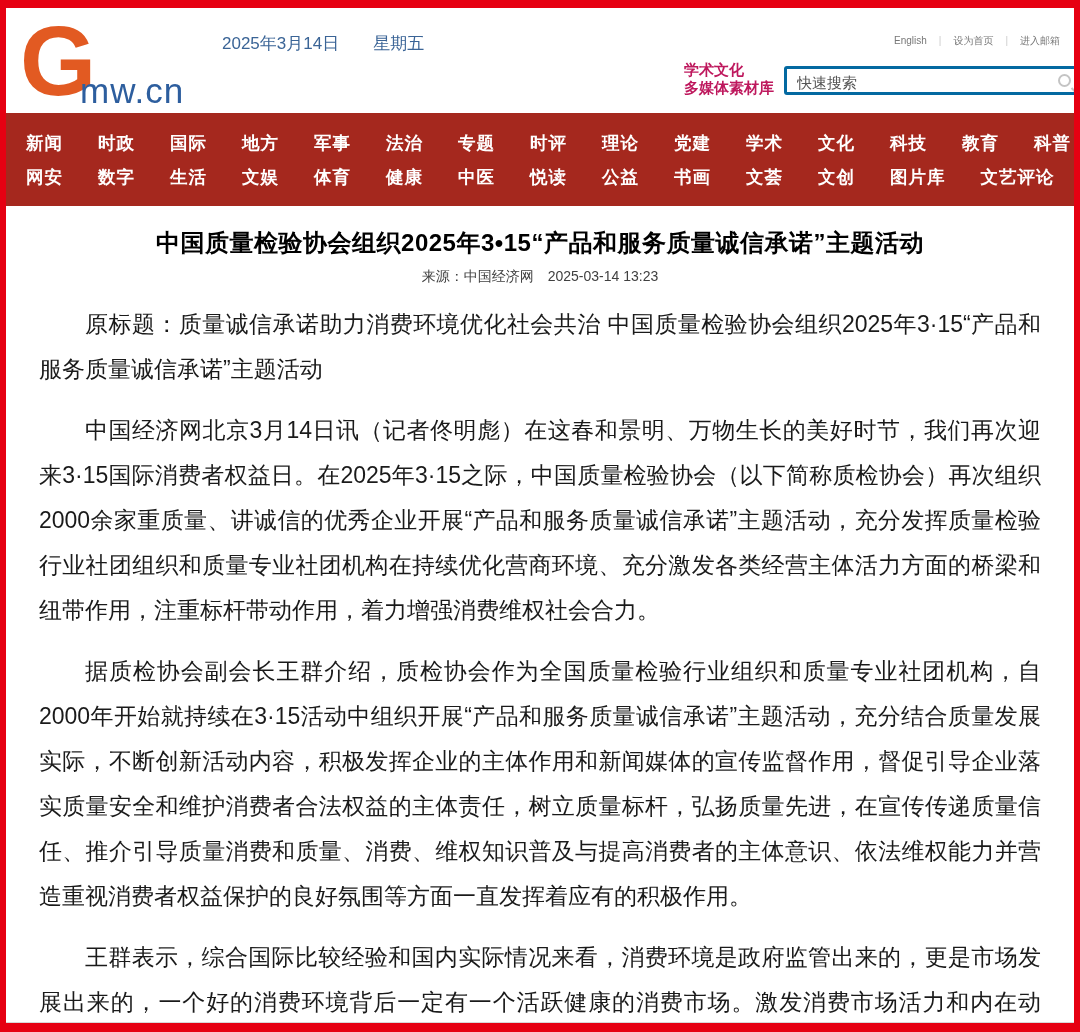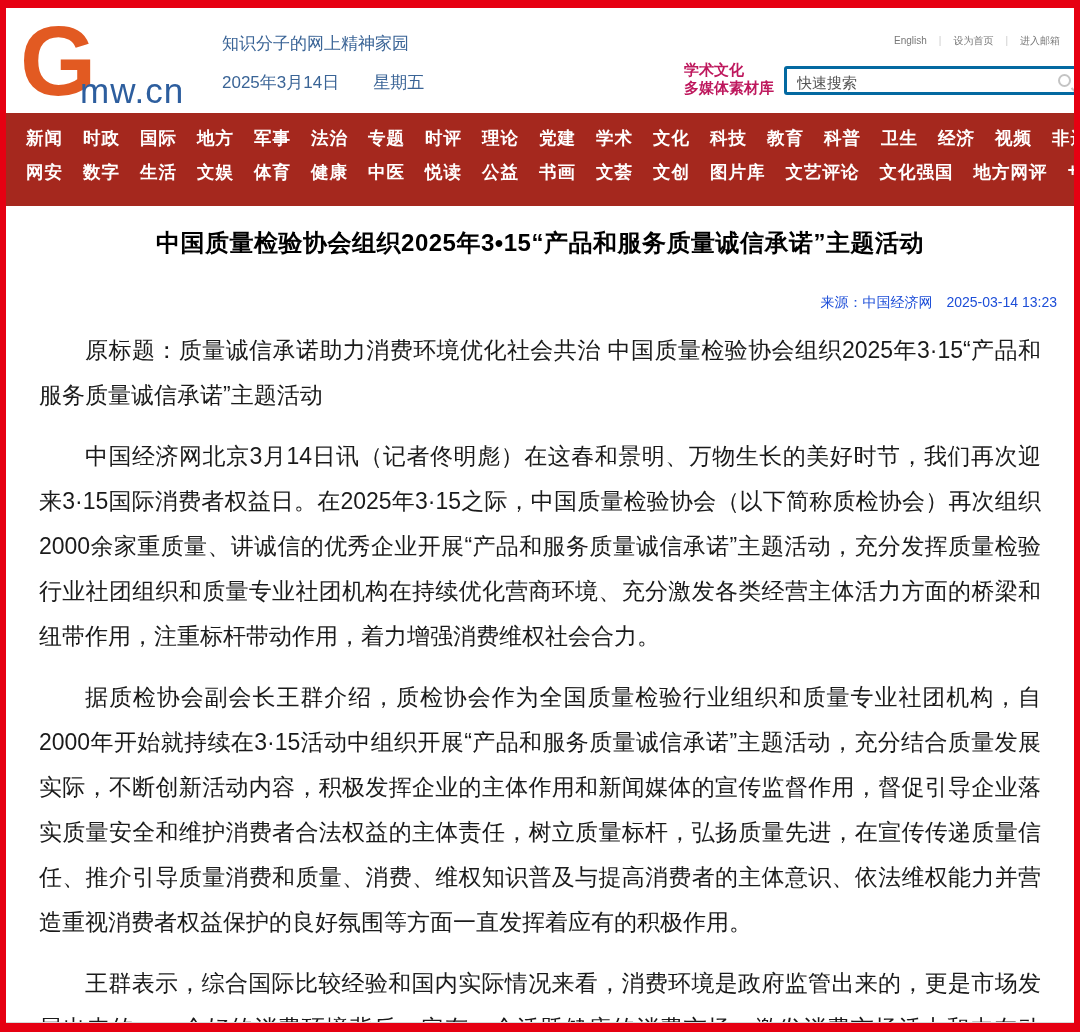--- a/index.html
+++ b/index.html
@@ -38,46 +38,45 @@
   .material-lib { position:absolute; left:678px; top:53px; color:#be185d; font-weight:700; font-size:15px; line-height:18px; }
 
   .search-box { position:absolute; left:778px; top:58px; width:300px; height:29px; border:3px solid #0369a1; border-radius:3px; background:#fff; }
   .search-box input { position:absolute; left:0; top:0; width:268px; height:27px; border:none; outline:none; padding:0 0 0 10px; font-size:15px; color:#555; font-family:inherit; background:transparent; }
   .search-box input::placeholder { color:#555; opacity:1; }
   .search-icon { position:absolute; right:10px; top:5px; width:13px; height:13px; border:2px solid #c4c4c4; border-radius:50%; cursor:pointer; }
   .search-icon::after { content:""; position:absolute; width:2px; height:7px; background:#c4c4c4; transform:rotate(-45deg); left:13px; top:11px; }
 
   
   .main-nav { background:#a5281e; height:93px; padding:13px 20px 0 20px; }
-  .nav-row { display:flex; align-items:flex-start; height:34px; gap:20px; }
+  .nav-row { display:flex; align-items:center; height:34px; gap:35px; }
   .nav-link { color:#fff; font-size:17.5px; font-weight:600; text-decoration:none; white-space:nowrap; cursor:pointer; letter-spacing:1px; }
 
   
   .content { padding: 0 17px; }
   .article-title { font-size:24px; font-weight:700; color:#000; text-align:center; margin-top:17px; line-height:40px; letter-spacing:0.5px; }
-  .article-meta { text-align:right; color:#1d4ed8; font-size:14px; margin-top:31px; }
+  .article-meta { text-align:center; color:#404040; font-size:14px; margin-top:5px; }
   .article-meta .meta-time { margin-left:14px; }
   .article-body { margin-top:9px; font-size:23px; line-height:45px; color:#1a1a1a; text-align:justify; }
   .article-body p { text-indent:2em; margin:16px; }
 
   .footer-line { position:absolute; left:0; bottom:0; width:100%; border-top:1px solid #d8d8d8; }
 </style>
 </head>
 <body>
 
 <div class="page">
 
   <header class="site-header">
     <div class="logo">
       <span class="logo-g">G</span>
       <span class="logo-domain">mw.cn</span>
     </div>
 
     <div class="slogan-block">
-      <div class="slogan">知识分子的网上精神家园</div>
       <div class="date-line">
         <span>2025年3月14日</span><span class="weekday">星期五</span>
       </div>
     </div>
 
     <div class="top-links">
       <a>English</a><span class="sep">|</span><a>设为首页</a><span class="sep">|</span><a>进入邮箱</a>
     </div>
 
     <div class="material-lib">

